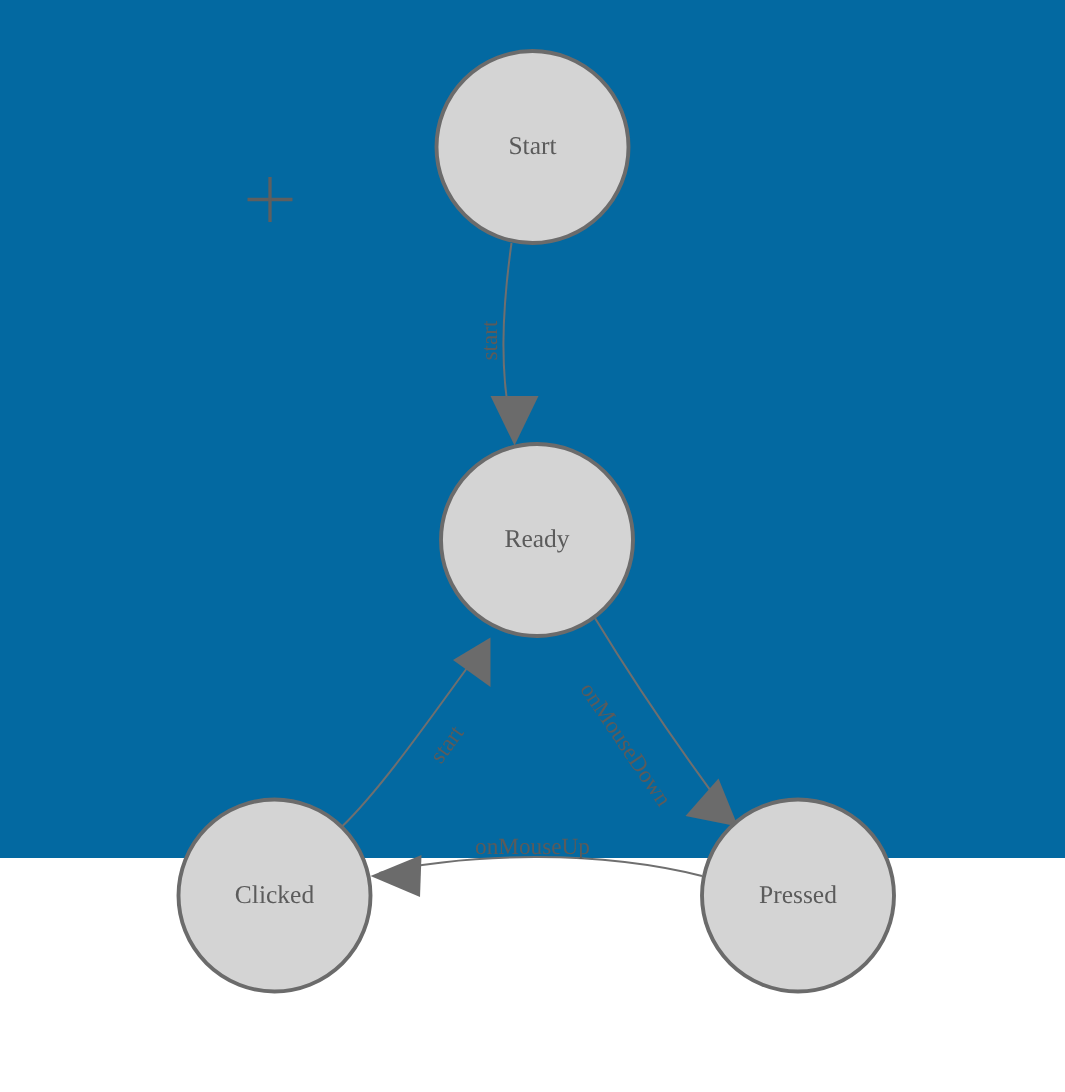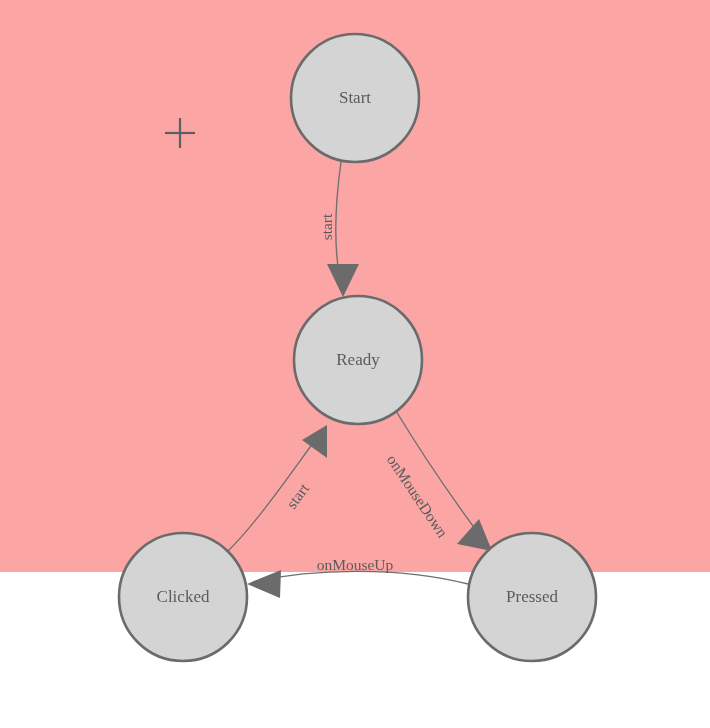--- a/index.html
+++ b/index.html
@@ -10,21 +10,21 @@
   body {
     width: 710px;
     height: 728px;
     font-family: "Liberation Serif", "DejaVu Serif", serif;
     overflow: hidden;
   }
   #canvas-root {
     position: relative;
     width: 710px;
     height: 572px;
-    background: #fca5a5;
+    background: #0369a1;
   }
   svg#diagram {
     display: block;
     width: 710px;
     height: 728px;
   }
   .state-node-circle {
     fill: #d4d4d4;
     stroke: #6b6b6b;
     stroke-width: 2.6;

